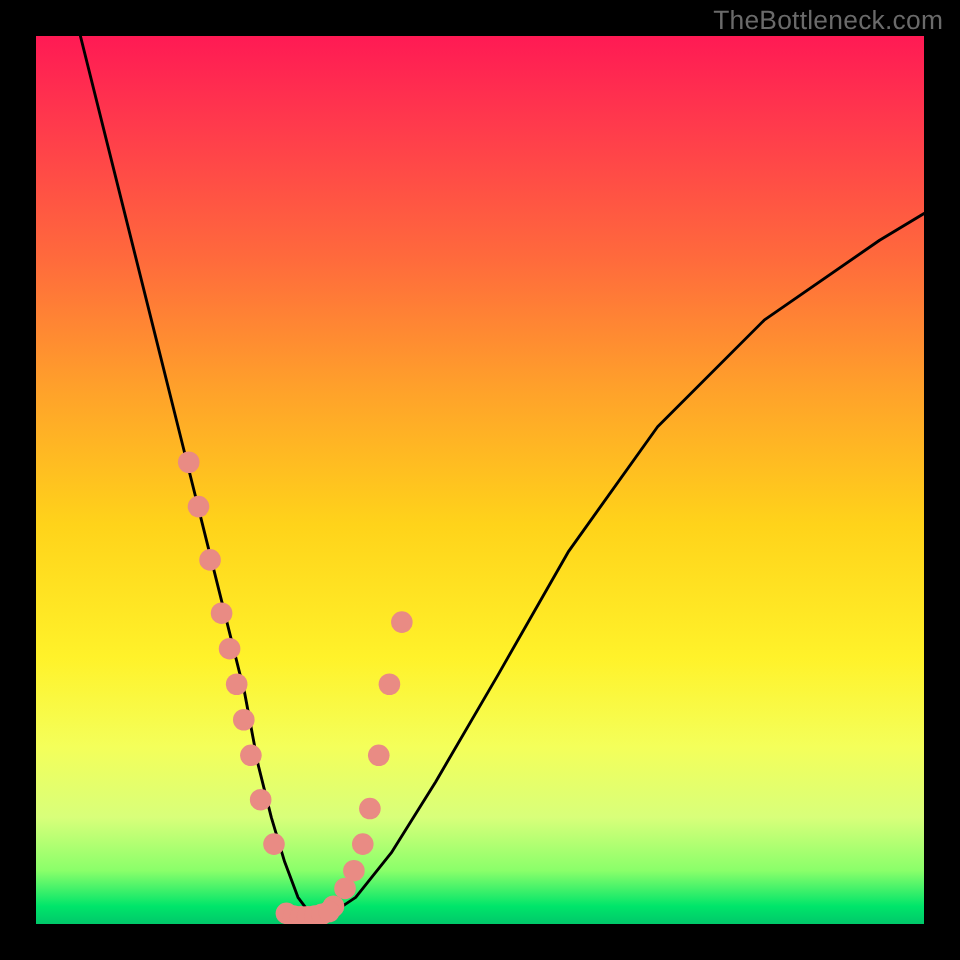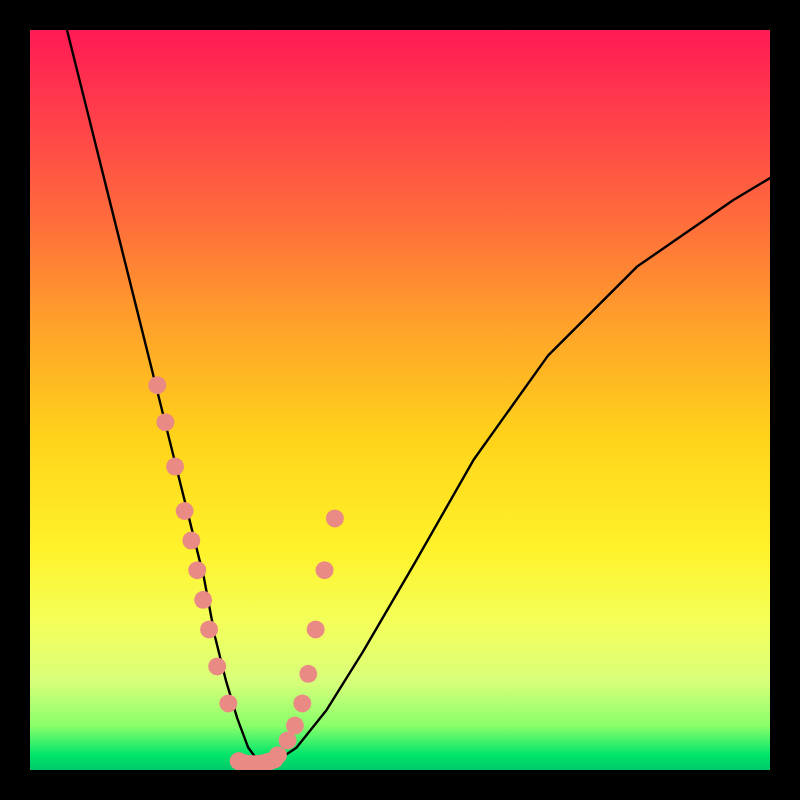--- a/index.html
+++ b/index.html
@@ -82,13 +82,14 @@
         <circle cx="304.88" cy="488.40" r="9" fill="#e98b84"></circle>
         <circle cx="208.68" cy="731.12" r="9" fill="#e98b84"></circle>
         <circle cx="214.60" cy="733.34" r="9" fill="#e98b84"></circle>
         <circle cx="220.52" cy="734.08" r="9" fill="#e98b84"></circle>
         <circle cx="226.44" cy="734.08" r="9" fill="#e98b84"></circle>
         <circle cx="232.36" cy="733.34" r="9" fill="#e98b84"></circle>
         <circle cx="238.28" cy="731.86" r="9" fill="#e98b84"></circle>
         <circle cx="244.20" cy="729.64" r="9" fill="#e98b84"></circle>
       </svg>
   </div>
+  <div class="watermark">TheBottleneck.com</div>
 </div>
 
 </body></html>

